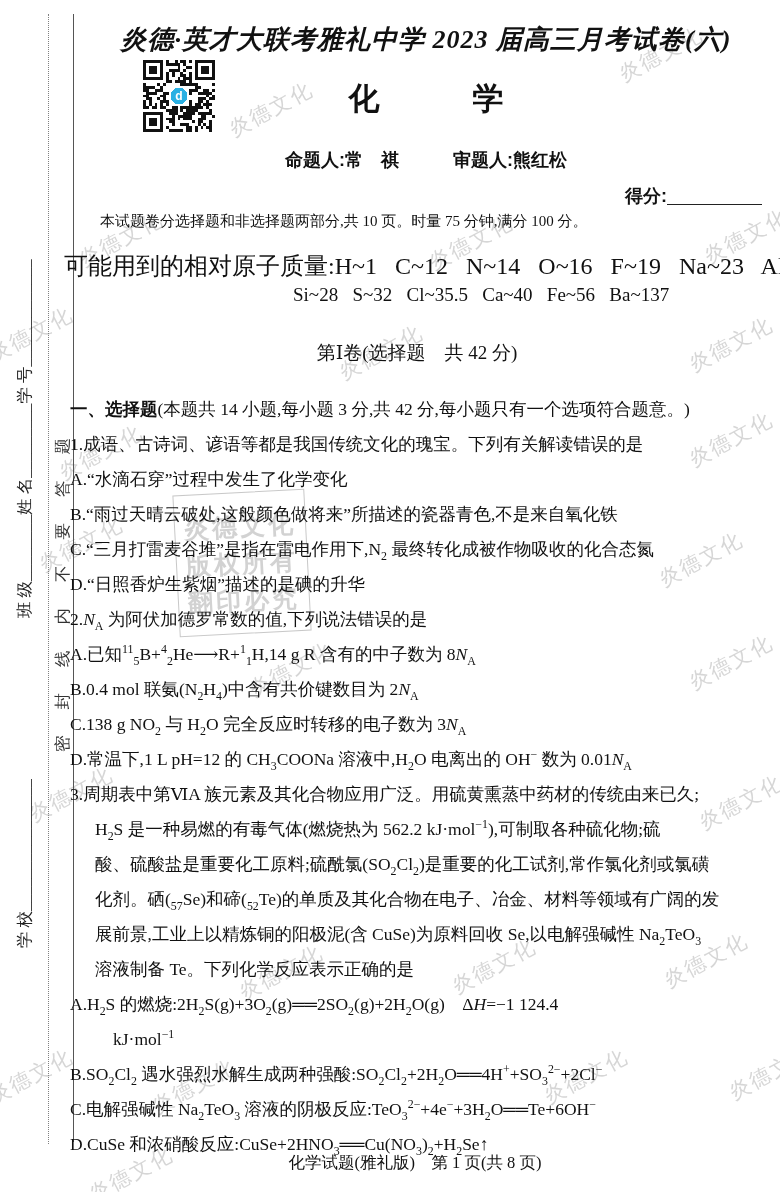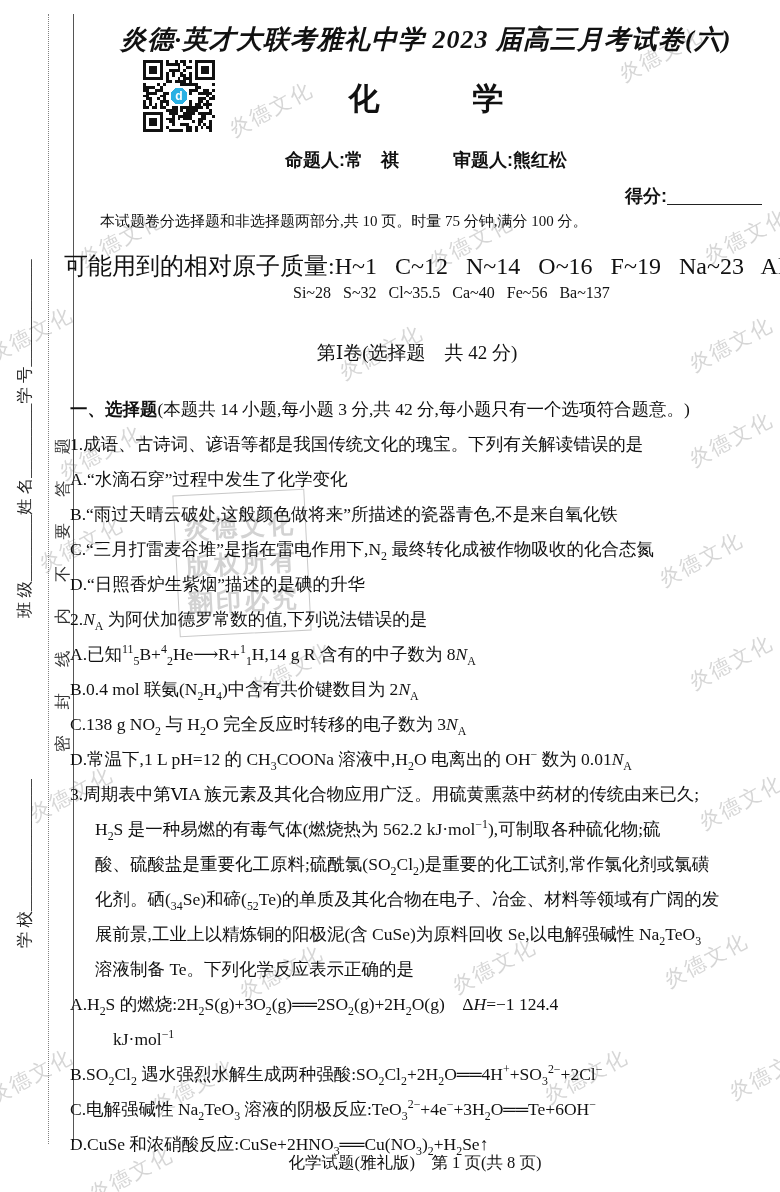--- a/index.html
+++ b/index.html
@@ -31,21 +31,21 @@
       font-family:"Liberation Sans","DejaVu Sans",sans-serif;}
   .authors{position:absolute;top:148px;left:80px;right:8px;text-align:center;
       font-size:18px;font-weight:bold;white-space:pre;
       font-family:Liberation Sans, sans-serif;}
   .score{position:absolute;top:184px;right:18px;font-size:18px;font-weight:bold;
       font-family:"Liberation Sans","DejaVu Sans",sans-serif;}
   .score-blank{display:inline-block;width:95px;border-bottom:1.5px solid #222;height:18px;
       vertical-align:-3px;}
   .intro{position:absolute;top:212px;left:70px;right:36px;font-size:15px;text-indent:2em;}
   .masses1{position:absolute;top:250px;left:64px;right:10px;font-size:24px;white-space:pre;}
-  .masses2{position:absolute;top:284px;left:293px;font-size:16px;white-space:pre;}
+  .masses2{position:absolute;top:284px;left:293px;font-size:19px;white-space:pre;}
   
   .body-lines{position:absolute;top:335px;left:70px;right:16px;}
   .line{min-height:35px;line-height:35px;font-size:17.5px;}
   .line.center{text-align:center;}
   .line.big{font-size:19px;font-weight:normal;}
   .line.gap{margin-top:22px;}
   .line.opt{}
   .line.cont{padding-left:25px;}
   .line.optcont{padding-left:43px;}
   .line b{font-family:"Liberation Sans","DejaVu Sans",sans-serif;margin-top:13px;}
@@ -340,21 +340,21 @@
       <div class="line opt">C.“三月打雷麦谷堆”是指在雷电作用下,N<sub>2</sub> 最终转化成被作物吸收的化合态氮</div>
       <div class="line opt">D.“日照香炉生紫烟”描述的是碘的升华</div>
       <div class="line q">2.<i>N</i><sub>A</sub> 为阿伏加德罗常数的值,下列说法错误的是</div>
       <div class="line opt">A.已知<sup>11</sup><sub>5</sub>B+<sup>4</sup><sub>2</sub>He⟶R+<sup>1</sup><sub>1</sub>H,14 g R 含有的中子数为 8<i>N</i><sub>A</sub></div>
       <div class="line opt">B.0.4 mol 联氨(N<sub>2</sub>H<sub>4</sub>)中含有共价键数目为 2<i>N</i><sub>A</sub></div>
       <div class="line opt">C.138 g NO<sub>2</sub> 与 H<sub>2</sub>O 完全反应时转移的电子数为 3<i>N</i><sub>A</sub></div>
       <div class="line opt">D.常温下,1 L pH=12 的 CH<sub>3</sub>COONa 溶液中,H<sub>2</sub>O 电离出的 OH<sup>−</sup> 数为 0.01<i>N</i><sub>A</sub></div>
       <div class="line q">3.周期表中第ⅥA 族元素及其化合物应用广泛。用硫黄熏蒸中药材的传统由来已久;</div>
       <div class="line cont">H<sub>2</sub>S 是一种易燃的有毒气体(燃烧热为 562.2 kJ·mol<sup>−1</sup>),可制取各种硫化物;硫</div>
       <div class="line cont">酸、硫酸盐是重要化工原料;硫酰氯(SO<sub>2</sub>Cl<sub>2</sub>)是重要的化工试剂,常作氯化剂或氯磺</div>
-      <div class="line cont">化剂。硒(<sub>34</sub>Se)和碲(<sub>52</sub>Te)的单质及其化合物在电子、冶金、材料等领域有广阔的发</div>
+      <div class="line cont">化剂。硒(<sub>57</sub>Se)和碲(<sub>52</sub>Te)的单质及其化合物在电子、冶金、材料等领域有广阔的发</div>
       <div class="line cont">展前景,工业上以精炼铜的阳极泥(含 CuSe)为原料回收 Se,以电解强碱性 Na<sub>2</sub>TeO<sub>3</sub></div>
       <div class="line cont">溶液制备 Te。下列化学反应表示正确的是</div>
       <div class="line opt">A.H<sub>2</sub>S 的燃烧:2H<sub>2</sub>S(g)+3O<sub>2</sub>(g)══2SO<sub>2</sub>(g)+2H<sub>2</sub>O(g) Δ<i>H</i>=−1 124.4</div>
       <div class="line optcont">kJ·mol<sup>−1</sup></div>
       <div class="line opt">B.SO<sub>2</sub>Cl<sub>2</sub> 遇水强烈水解生成两种强酸:SO<sub>2</sub>Cl<sub>2</sub>+2H<sub>2</sub>O══4H<sup>+</sup>+SO<sub>3</sub><sup>2−</sup>+2Cl<sup>−</sup></div>
       <div class="line opt">C.电解强碱性 Na<sub>2</sub>TeO<sub>3</sub> 溶液的阴极反应:TeO<sub>3</sub><sup>2−</sup>+4e<sup>−</sup>+3H<sub>2</sub>O══Te+6OH<sup>−</sup></div>
       <div class="line opt">D.CuSe 和浓硝酸反应:CuSe+2HNO<sub>3</sub>══Cu(NO<sub>3</sub>)<sub>2</sub>+H<sub>2</sub>Se↑</div>
     </div>
 
   <div class="footer">化学试题(雅礼版)　第 1 页(共 8 页)</div>

